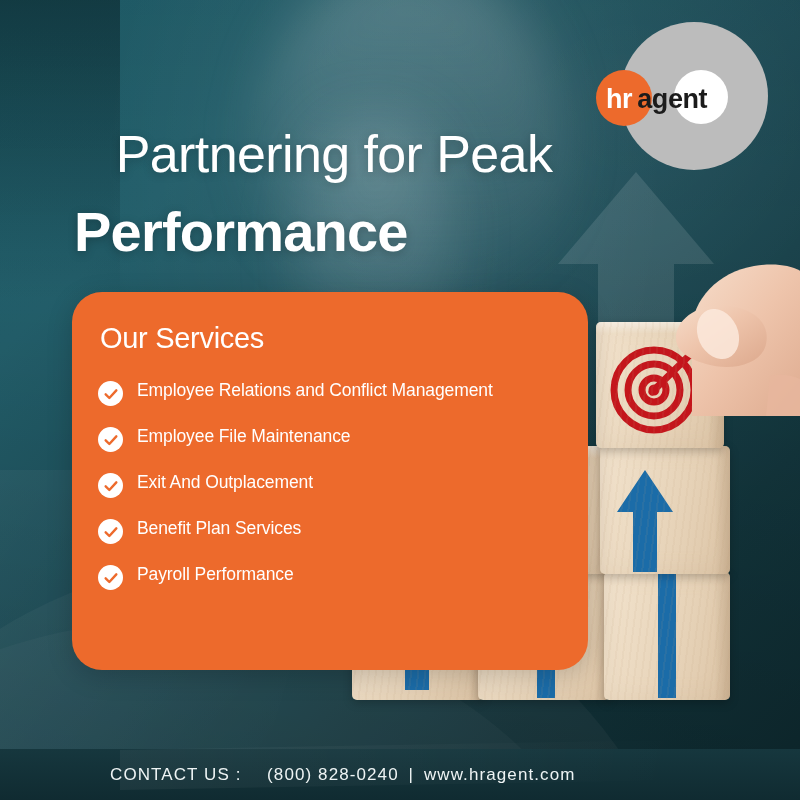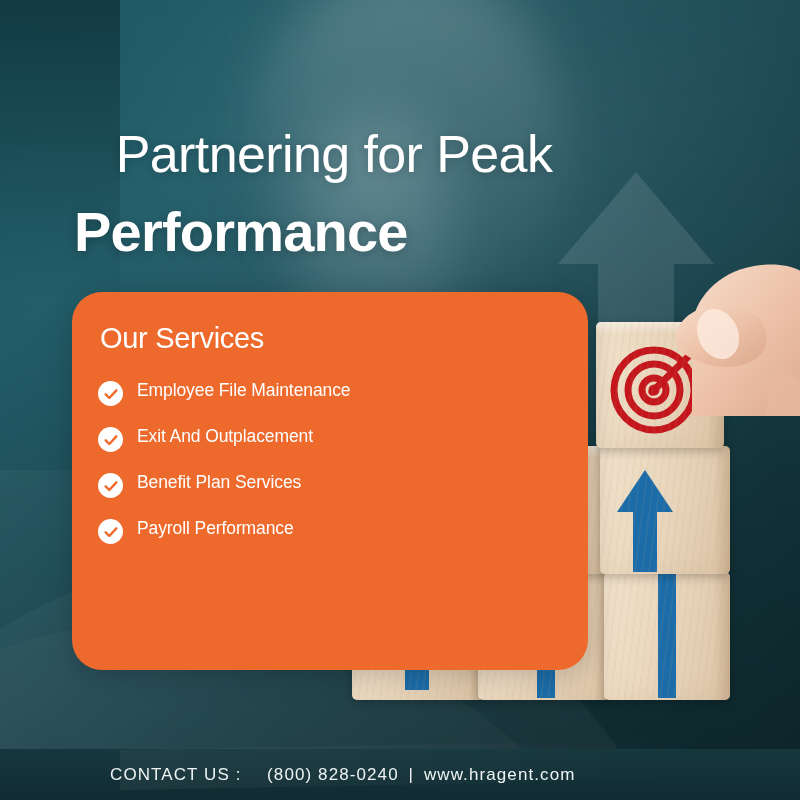--- a/index.html
+++ b/index.html
@@ -203,20 +203,28 @@
   <div class="corner-dark"></div>
   <div class="wave-c"></div>
   <div class="wave-a"></div>
   <div class="wave-b"></div>
   <div class="bg-vignette"></div>
 
   <svg class="arrow-watermark" viewBox="0 0 160 190">
     <path d="M80 4 L158 96 L118 96 L118 188 L42 188 L42 96 L2 96 Z" fill="#ffffff" fill-opacity="0.5"></path>
   </svg>
 
+  <div class="logo">
+    <div class="logo-white-dot"></div>
+    <div class="logo-hr"></div>
+    <div class="logo-wordmark">
+      <span class="logo-hr-text">hr</span>
+      <span class="logo-agent-text">agent</span>
+    </div>
+  </div>
 
   <div class="headline">
     <div class="headline-line1">Partnering for Peak</div>
     <div class="headline-line2">Performance</div>
   </div>
 
   <div class="blocks">
 
     <div class="block" id="blk-low">
       <div class="block-top"></div>
@@ -282,20 +290,28 @@
     <path d="M26 104 C26 74 52 46 88 40 C124 34 150 46 150 72 L150 190 L26 190 Z" fill="url(#skin)"></path>
     <path d="M10 112 C10 92 34 76 64 80 C92 84 104 100 100 118 C96 138 66 146 40 138 C20 132 10 124 10 112 Z" fill="url(#skin)"></path>
     <ellipse cx="52" cy="108" rx="20" ry="26" fill="#fbe9dc" opacity="0.85" transform="rotate(-24 52 108)"></ellipse>
     <path d="M104 150 C120 146 140 152 150 166 L150 190 L100 190 Z" fill="#e7b79d" opacity="0.8"></path>
   </svg>
 
   <div class="services-panel">
     <div class="services-title">Our Services</div>
     <div class="services-list">
 
+      <div class="service-item">
+        <span class="check-badge">
+          <svg viewBox="0 0 24 24" width="16" height="16">
+              <path d="M4 12.5 L9.5 18 L20 6.5" fill="none" stroke="#ED6A2C" stroke-width="3.6" stroke-linecap="round" stroke-linejoin="round"></path>
+            </svg>
+        </span>
+        <span class="service-label">Employee Relations and Conflict Management</span>
+      </div>
 
       <div class="service-item">
         <span class="check-badge">
           <svg viewBox="0 0 24 24" width="16" height="16">
               <path d="M4 12.5 L9.5 18 L20 6.5" fill="none" stroke="#ED6A2C" stroke-width="3.6" stroke-linecap="round" stroke-linejoin="round"></path>
             </svg>
         </span>
         <span class="service-label">Employee File Maintenance</span>
       </div>
 

